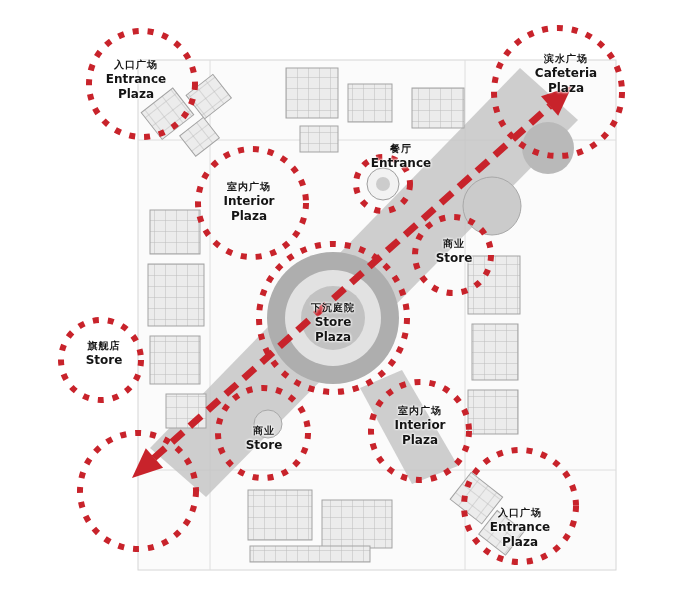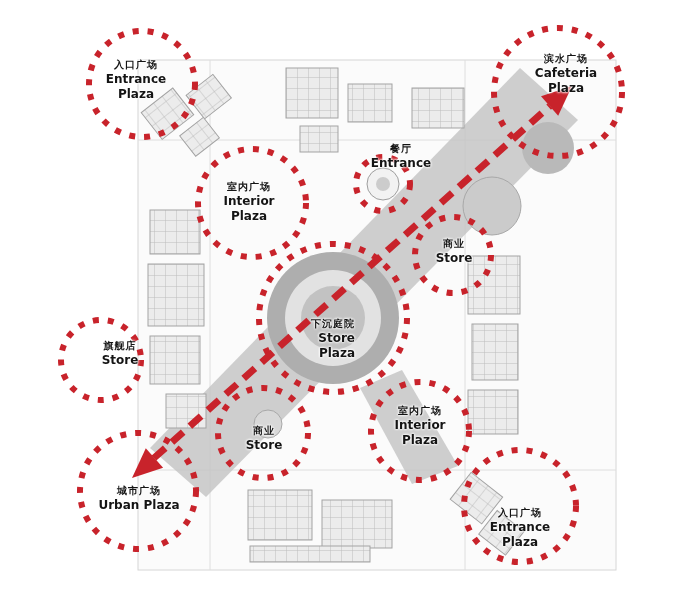--- a/index.html
+++ b/index.html
@@ -155,46 +155,42 @@
     <div class="zone-label" style="left:401px; top:157px;">
       <div class="zh">餐厅</div>
       <div class="en">Entrance</div>
     </div>
 
     <div class="zone-label" style="left:454px; top:252px;">
       <div class="zh">商业</div>
       <div class="en">Store</div>
     </div>
 
-    <div class="zone-label" style="left:333px; top:339px;text-align:right;">
+    <div class="zone-label" style="left:333px; top:323px;">
       <div class="zh">下沉庭院</div>
       <div class="en">Store</div>
       <div class="en">Plaza</div>
     </div>
 
-    <div class="zone-label" style="left:120px; top:354px;">
+    <div class="zone-label" style="left:104px; top:354px;">
       <div class="zh">旗舰店</div>
       <div class="en">Store</div>
     </div>
 
     <div class="zone-label" style="left:264px; top:439px;">
       <div class="zh">商业</div>
       <div class="en">Store</div>
     </div>
 
     <div class="zone-label" style="left:420px; top:426px;">
       <div class="zh">室内广场</div>
       <div class="en">Interior</div>
       <div class="en">Plaza</div>
     </div>
 
-    <div class="zone-label" style="left:139px; top:499px;">
-      <div class="zh">城市广场</div>
-      <div class="en">Urban Plaza</div>
-    </div>
 
     <div class="zone-label" style="left:520px; top:528px;">
       <div class="zh">入口广场</div>
       <div class="en">Entrance</div>
       <div class="en">Plaza</div>
     </div>
 
   </div>
 </div>
 

